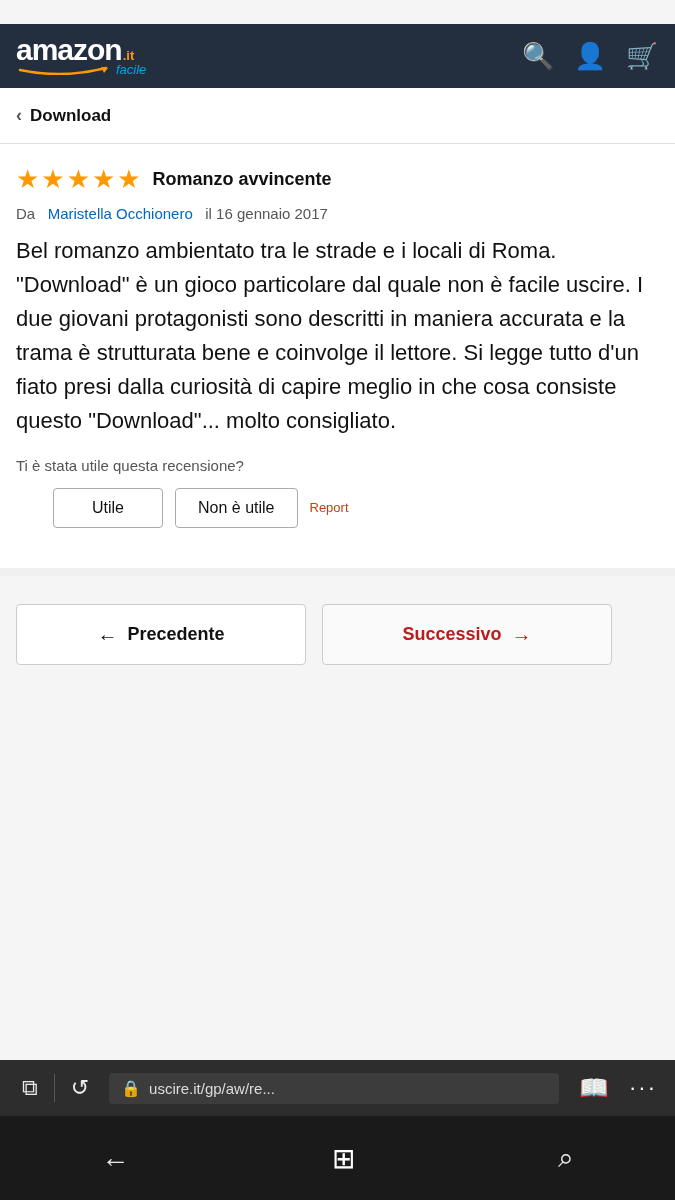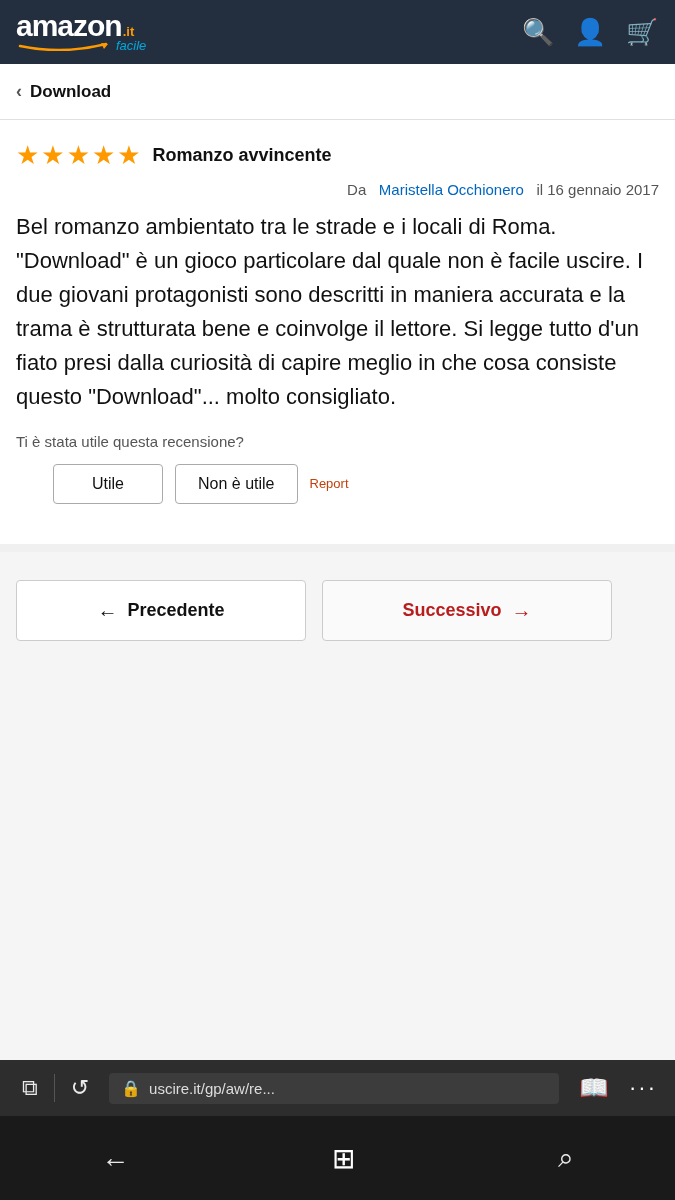--- a/index.html
+++ b/index.html
@@ -13,20 +13,21 @@
     }
 
     
     .header {
       background: #232f3e;
       display: flex;
       align-items: center;
       justify-content: space-between;
       padding: 12px 16px;
       height: 64px;
+      margin-top: 24px;
     }
     .logo-area {
       display: flex;
       flex-direction: column;
     }
     .logo-row {
       display: flex;
       align-items: baseline;
       gap: 0;
     }
@@ -122,21 +123,20 @@
     }
     .review-title {
       font-size: 18px;
       font-weight: bold;
       color: #111;
     }
     .review-author-row {
       font-size: 15px;
       color: #555;
       margin-bottom: 12px;
-      text-align: right;
     }
     .review-author-row a {
       color: #0066c0;
       text-decoration: none;
     }
     .review-body {
       font-size: 22px;
       color: #111;
       line-height: 1.55;
       margin-bottom: 18px;

